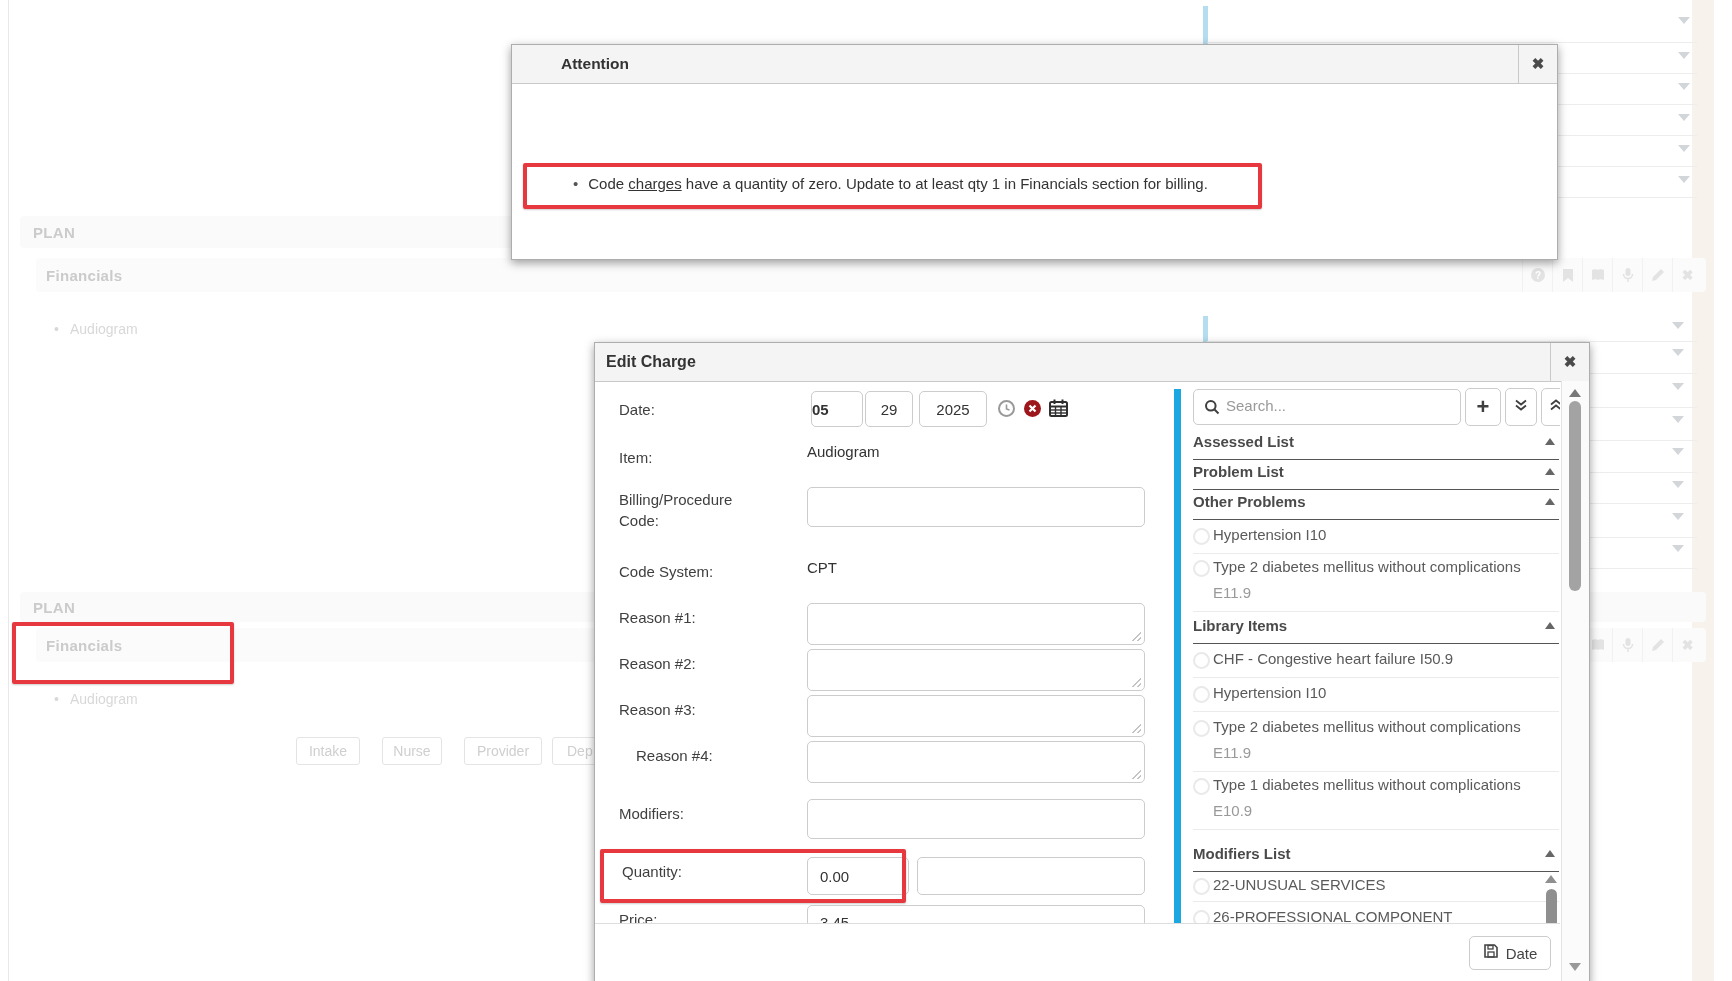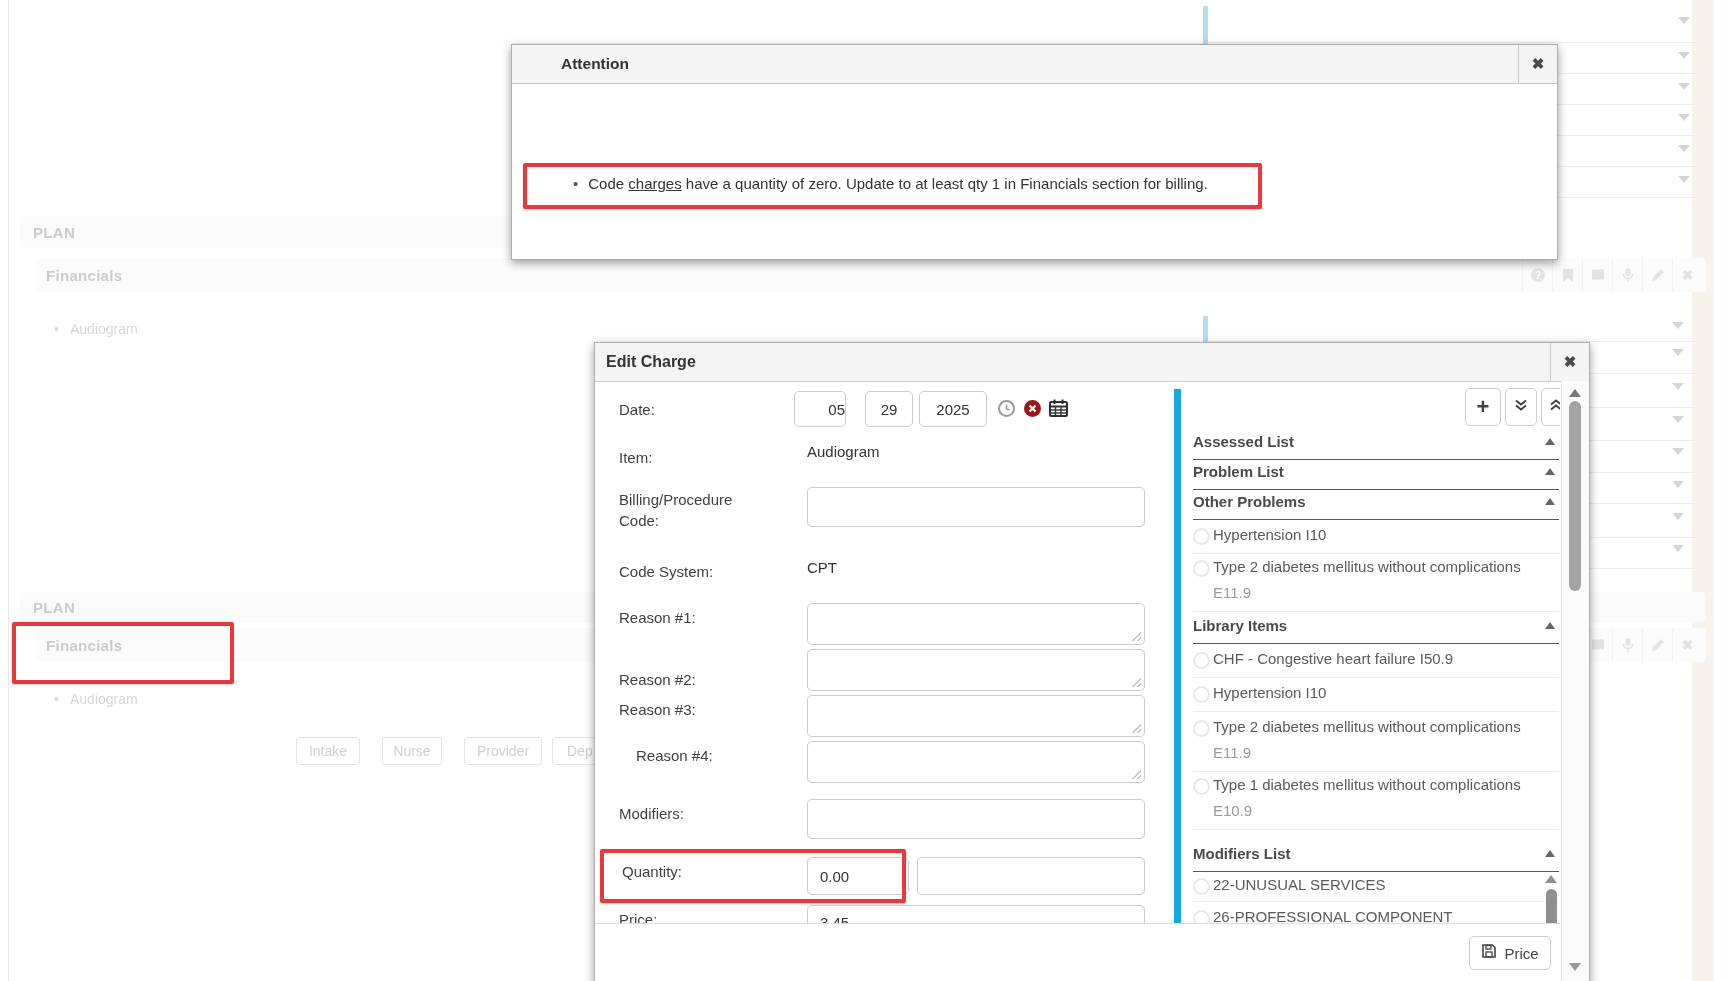--- a/index.html
+++ b/index.html
@@ -190,21 +190,21 @@
 
   <div class="abs dlg" style="left:594px;top:342px;width:994px;height:642px;">
     <div class="dlg-head">
       <span class="dlg-title" style="left:11px;font-size:16px;">Edit Charge</span>
       <span class="closebox">✖</span>
     </div>
 
     <div class="abs" style="left:0;top:38px;width:965px;height:542px;overflow:hidden;">
 
       <span class="flabel abs" style="left:24px;top:18px;">Date:</span>
-      <div class="tbox" style="left:199px;top:10px;width:50px;height:34px;display:flex;align-items:center;justify-content:flex-end;">
+      <div class="tbox" style="left:216px;top:10px;width:50px;height:34px;display:flex;align-items:center;justify-content:flex-start;font-weight:bold;">
           <span>05</span>
         </div>
       <div class="tbox" style="left:270px;top:10px;width:46px;height:34px;display:flex;align-items:center;justify-content:center;">
           <span>29</span>
         </div>
       <div class="tbox" style="left:324px;top:10px;width:66px;height:34px;display:flex;align-items:center;justify-content:center;">
           <span>2025</span>
         </div>
       <span class="abs" style="left:402px;top:18px;"><svg width="19" height="19">
             <circle cx="9.5" cy="9.5" r="7.5" stroke="#999" stroke-width="2" fill="none"></circle>
@@ -229,21 +229,21 @@
       <span class="abs" style="left:212px;top:62px;font-size:15px;color:#333;">Audiogram</span>
 
       <span class="flabel abs" style="left:24px;top:108px;width:145px;">Billing/Procedure Code:</span>
       <div class="tbox" style="left:212px;top:106px;width:336px;height:38px;"></div>
 
       <span class="flabel abs" style="left:24px;top:180px;">Code System:</span>
       <span class="abs" style="left:212px;top:178px;font-size:15px;color:#333;">CPT</span>
 
       <span class="flabel abs" style="left:24px;top:226px;">Reason #1:</span>
       <div class="tbox ta" style="left:212px;top:222px;width:336px;height:40px;"></div>
-      <span class="flabel abs" style="left:24px;top:288px;">Reason #2:</span>
+      <span class="flabel abs" style="left:24px;top:272px;">Reason #2:</span>
       <div class="tbox ta" style="left:212px;top:268px;width:336px;height:40px;"></div>
       <span class="flabel abs" style="left:24px;top:318px;">Reason #3:</span>
       <div class="tbox ta" style="left:212px;top:314px;width:336px;height:40px;"></div>
       <span class="flabel abs" style="left:24px;top:364px;margin-left:17px;">Reason #4:</span>
       <div class="tbox ta" style="left:212px;top:360px;width:336px;height:40px;"></div>
 
       <span class="flabel abs" style="left:24px;top:422px;">Modifiers:</span>
       <div class="tbox" style="left:212px;top:418px;width:336px;height:38px;"></div>
 
       <span class="flabel abs" style="left:27px;top:480px;">Quantity:</span>
@@ -253,20 +253,27 @@
       <div class="tbox" style="left:322px;top:476px;width:226px;height:36px;"></div>
       <div class="redrect" style="left:5px;top:468px;width:298px;height:46px;"></div>
 
       <span class="flabel abs" style="left:24px;top:528px;">Price:</span>
       <div class="tbox" style="left:212px;top:524px;width:336px;height:36px;display:flex;align-items:flex-start;">
           <span style="padding-left:12px;padding-top:8px;">3.45</span>
         </div>
 
       <div class="abs" style="left:579px;top:8px;width:7px;height:534px;background:#1ba7e0;"></div>
 
+      <div class="tbox" style="left:598px;top:8px;width:266px;height:34px;">
+        <span class="abs" style="left:10px;top:9px;"><svg width="16" height="16">
+              <circle cx="6.8" cy="6.8" r="4.8" stroke="#3f3f3f" stroke-width="2" fill="none"></circle>
+              <line x1="10.5" y1="10.5" x2="14.5" y2="14.5" stroke="#3f3f3f" stroke-width="2"></line>
+            </svg></span>
+        <span class="abs" style="left:32px;top:7px;color:#999;font-size:15px;">Search...</span>
+      </div>
       <div class="sqbtn" style="left:870px;top:7px;width:34px;font-size:22px;font-weight:bold;color:#3f3f3f;">
           <span>+</span>
         </div>
       <div class="sqbtn" style="left:910px;top:7px;width:30px;">
           <span><svg width="14" height="14">
               <path d="M2 2.5l5 4 5-4" stroke="#3f3f3f" stroke-width="1.8" fill="none"></path>
               <path d="M2 7.5l5 4 5-4" stroke="#3f3f3f" stroke-width="1.8" fill="none"></path>
             </svg></span>
         </div>
       <div class="sqbtn" style="left:946px;top:7px;width:28px;">
@@ -334,21 +341,21 @@
       <div class="sbthumb" style="left:951px;top:508px;width:11px;height:40px;background:#8f8f8f;"></div>
     </div>
 
     <div class="abs" style="left:0;top:580px;width:965px;height:62px;border-top:1px solid #ddd;background:#fff;">
       <div class="sqbtn" style="left:874px;top:12px;width:80px;height:32px;gap:7px;">
         <span><svg width="16" height="16">
               <path d="M2 2h9.5L14 4.5V14H2z" fill="none" stroke="#444" stroke-width="1.6"></path>
               <rect x="5" y="9" width="6" height="5" fill="none" stroke="#444" stroke-width="1.3"></rect>
               <rect x="5" y="2.5" width="5" height="3.5" fill="none" stroke="#444" stroke-width="1.3"></rect>
             </svg></span>
-        <span style="font-size:15px;color:#444;">Price</span>
+        <span style="font-size:15px;color:#444;">Date</span>
       </div>
     </div>
 
     <div class="sbtrack" style="left:966px;top:38px;width:27px;height:604px;">
       <div class="abs arrow-up-sm" style="left:7px;top:8px;"></div>
       <div class="sbthumb" style="left:7px;top:20px;width:12px;height:190px;"></div>
       <div class="abs arrow-dn-sm" style="left:7px;top:582px;"></div>
     </div>
   </div>
 

